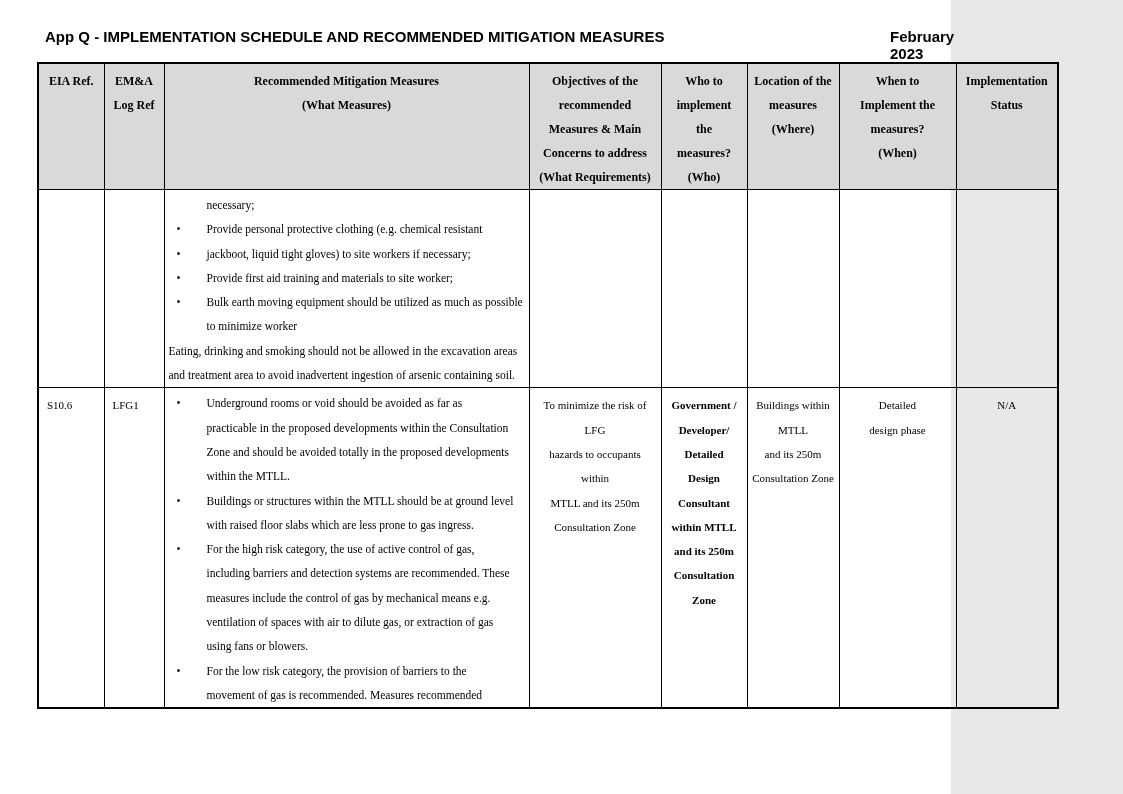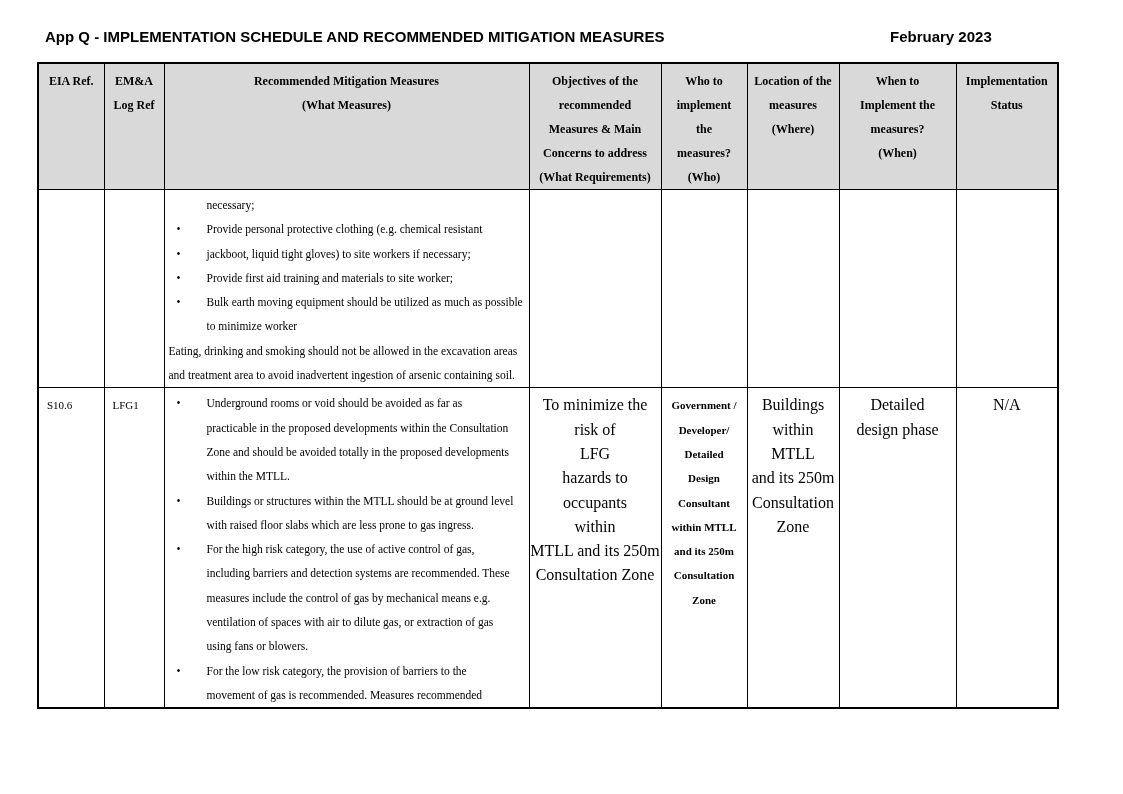--- a/index.html
+++ b/index.html
@@ -1,19 +1,19 @@
 <!DOCTYPE html>
 <html><head>
 <meta charset="utf-8">
 <style>
   * { margin:0; padding:0; box-sizing:border-box; }
   html,body { background:#e8e8e8; }
   body { width:1123px; height:794px; position:relative; overflow:hidden;
          font-family:"Liberation Serif", serif; color:#000; }
-  .sheet { position:absolute; left:0; top:0; width:1123px; height:794px; background:#ffffff; }
+  .sheet { position:absolute; left:0; top:0; width:951px; height:794px; background:#ffffff; }
 
   .doc-title { position:absolute; left:45px; top:28px;
                font-family:"Liberation Sans", sans-serif; font-weight:bold; font-size:15px; }
   .doc-date  { position:absolute; left:890px; top:28px;
                font-family:"Liberation Sans", sans-serif; font-weight:bold; font-size:15px; }
 
   table.schedule { position:absolute; left:37px; top:62px; width:1020px;
                    border-collapse:collapse; table-layout:fixed;
                    border:2px solid #000; }
   table.schedule th, table.schedule td { border:1px solid #000; vertical-align:top; overflow:hidden; }
@@ -26,21 +26,21 @@
   tr.row-s106 { height:313px; }
   tr.section-row { height:25px; }
   tr.section-row td { font-weight:bold; font-style:italic; font-size:12.5px;
                       padding:3px 0 0 8px; vertical-align:middle; }
 
   td.ref-cell { font-size:11px; padding:5px 0 0 8px; line-height:24px; }
   td.measures-cell { font-size:11.5px; padding:3px 4px 0 4px; line-height:24.3px;margin-left:32px; }
   .m-line { display:flex; padding-left:8px; }
   .m-line.flush { padding-left:0; }
   .m-line .bullet { flex:0 0 30px; }
-  td.c-cell { font-size:16px; text-align:center; padding-top:5px;
+  td.c-cell { font-size:11px; text-align:center; padding-top:5px;
               line-height:24.3px; white-space:pre-line; }
   td.c-cell.bold { font-weight:bold; font-size:11px; }
 
   .page-num { position:absolute; left:0; top:722px; width:1123px; text-align:center; font-size:12px; }
 </style>
 </head>
 <body>
 
 <div class="sheet">
 

